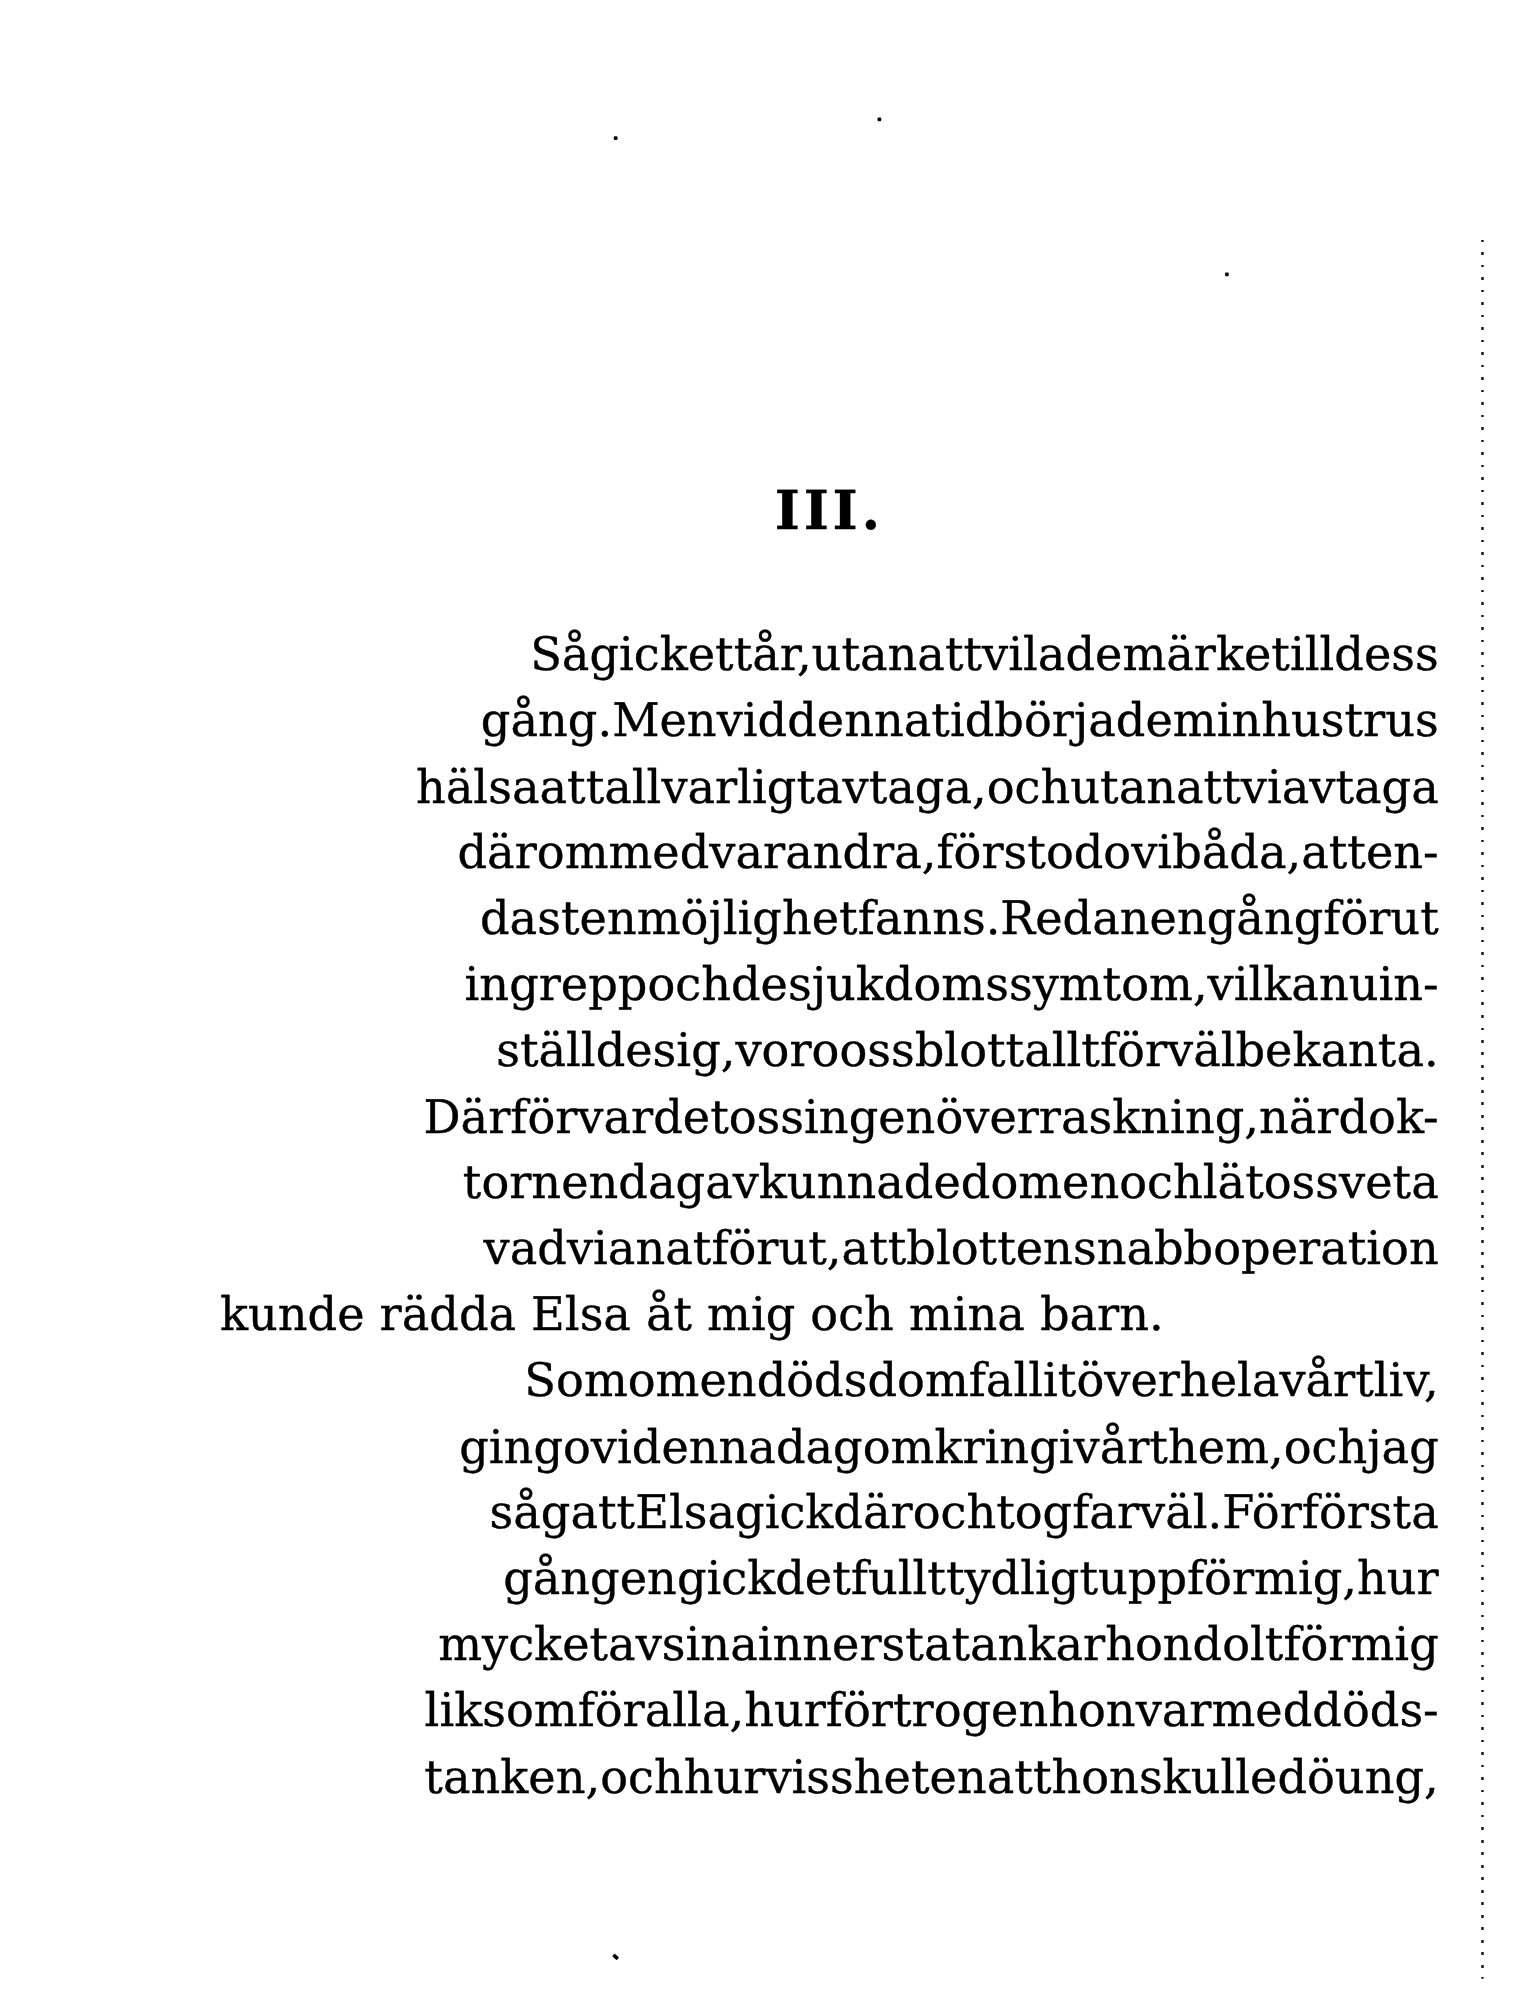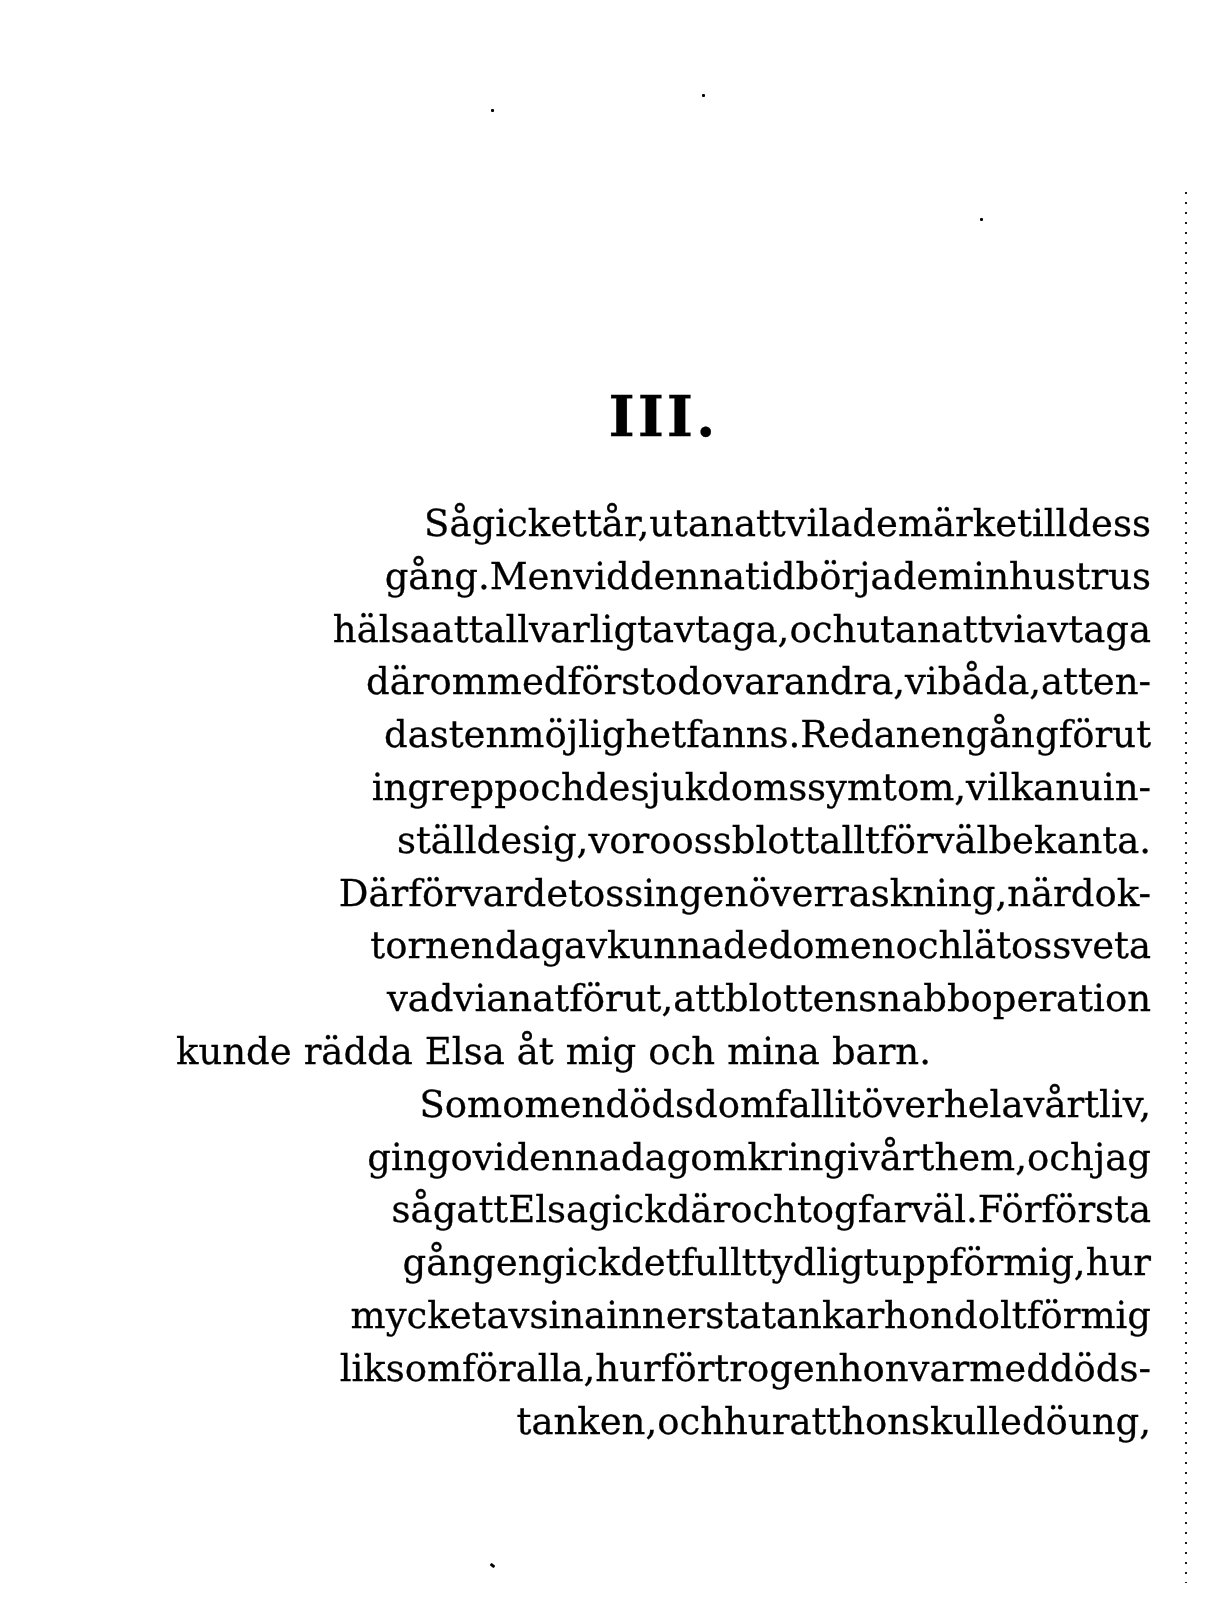--- a/index.html
+++ b/index.html
@@ -16,21 +16,21 @@
     position: absolute;
     inset: 0;
     background: #ffffff;
   }
   .heading {
     position: absolute;
     left: 176px;
     top: 388px;
     width: 975px;
     text-align: center;
-    font-size: 56px;
+    font-size: 43px;
     font-weight: bold;
     letter-spacing: 3px;
     line-height: 1;
     -webkit-text-stroke: 0.3px #000;
   }
   .textblock {
     position: absolute;
     left: 176px;
     top: 498px;
     width: 975px;
@@ -101,22 +101,22 @@
         <span>avtaga,</span>
         <span>och</span>
         <span>utan</span>
         <span>att</span>
         <span>vi</span>
         <span>avtaga</span>
       </div>
       <div class="line">
         <span>därom</span>
         <span>med</span>
+        <span>varandra,</span>
         <span>förstodo</span>
-        <span>varandra,</span>
         <span>vi</span>
         <span>båda,</span>
         <span>att</span>
         <span>en-</span>
       </div>
       <div class="line">
         <span>dast</span>
         <span>en</span>
         <span>möjlighet</span>
         <span>fanns.</span>
@@ -251,20 +251,21 @@
         <span>förtrogen</span>
         <span>hon</span>
         <span>var</span>
         <span>med</span>
         <span>döds-</span>
       </div>
       <div class="line">
         <span>tanken,</span>
         <span>och</span>
         <span>hur</span>
+        <span>vissheten</span>
         <span>att</span>
         <span>hon</span>
         <span>skulle</span>
         <span>dö</span>
         <span>ung,</span>
       </div>
     </div>
 
   <div class="dotted-edge"></div>
   <div class="speck s1"></div>

